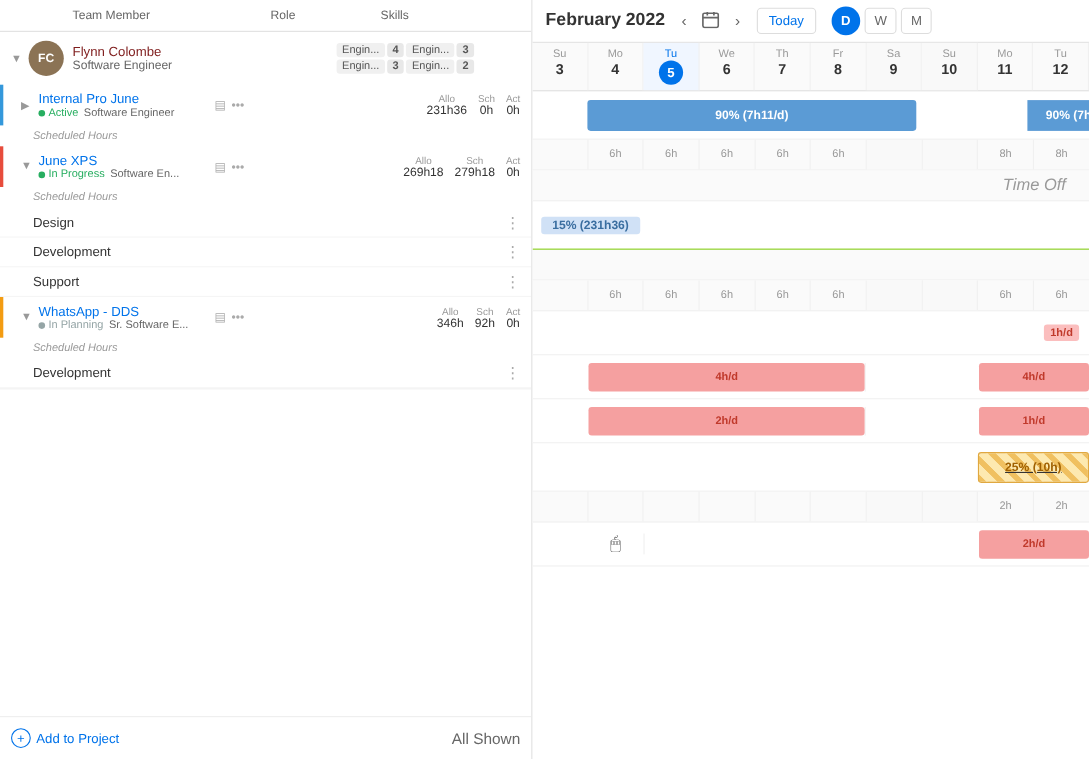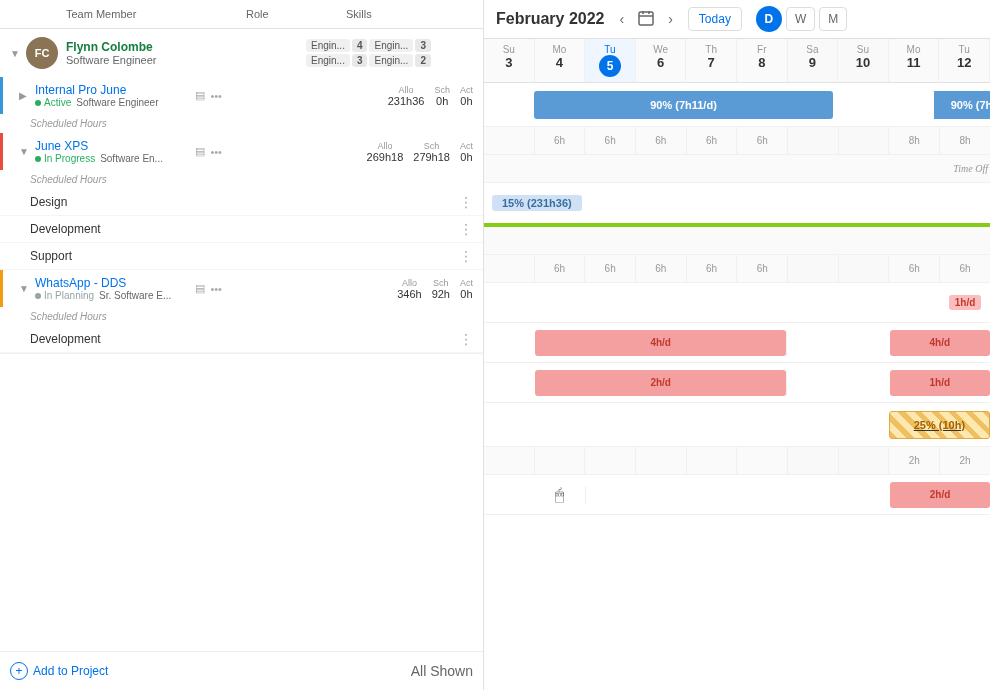--- a/index.html
+++ b/index.html
@@ -18,21 +18,21 @@
 
     
     .content { overflow-y: auto; flex: 1; }
 
     
     .person-section { border-bottom: 1px solid #f0f0f0; }
     .person-row { display: flex; align-items: center; padding: 8px 10px; background: #fff; }
     .expand-icon { width: 16px; color: #999; cursor: pointer; font-size: 10px; }
     .avatar-placeholder { width: 32px; height: 32px; border-radius: 50%; background: #8B7355; margin-right: 8px; flex-shrink: 0; display: flex; align-items: center; justify-content: center; color: white; font-size: 11px; font-weight: bold; }
     .person-info { flex: 0 0 140px; }
-    .person-name { font-weight: 700; font-size: 12px; color: #15803d; }
+    .person-name { font-weight: 400; font-size: 12px; color: #7f1d1d; }
     .person-role-text { font-size: 11px; color: #666; }
     .person-role-col { flex: 0 0 100px; font-size: 11px; color: #666; }
     .skills-col { flex: 1; display: flex; flex-wrap: wrap; gap: 2px; font-size: 10px; }
     .skill-tag { background: #f0f0f0; border-radius: 3px; padding: 1px 5px; color: #555; }
     .skill-count { background: #e8e8e8; border-radius: 3px; padding: 1px 5px; color: #555; font-weight: 600; }
 
     
     .project-row { display: flex; align-items: center; padding: 6px 10px; border-left: 3px solid #ccc; margin-left: 0; }
     .project-row.internal-project { border-left-color: #3498db; }
     .project-expand { width: 16px; font-size: 10px; color: #999; cursor: pointer; }
@@ -337,24 +337,24 @@
         <div style="flex:1;border-right:1px solid #f0f0f0;min-width:50px;display:flex;align-items:center;justify-content:center;font-size:10px;color:#999;">6h</div>
         <div style="flex:1;border-right:1px solid #f0f0f0;min-width:50px;display:flex;align-items:center;justify-content:center;font-size:10px;color:#999;">6h</div>
         <div style="flex:1;border-right:1px solid #f0f0f0;min-width:50px;display:flex;align-items:center;justify-content:center;font-size:10px;color:#999;">6h</div>
         <div style="flex:1;border-right:1px solid #f0f0f0;min-width:50px;background:#f9f9f9;"></div>
         <div style="flex:1;border-right:1px solid #f0f0f0;min-width:50px;background:#f9f9f9;"></div>
         <div style="flex:1;border-right:1px solid #f0f0f0;min-width:50px;display:flex;align-items:center;justify-content:center;font-size:10px;color:#999;">8h</div>
         <div style="flex:1;min-width:50px;display:flex;align-items:center;justify-content:center;font-size:10px;color:#999;">8h</div>
       </div>
 
       <div style="display:flex;min-height:28px;border-bottom:1px solid #f0f0f0;background:#fafafa;">
-        <div style="flex:10;display:flex;align-items:center;justify-content:flex-end;padding-right:2px;font-size:10px;color:#999;font-style:italic;font-family:Liberation Serif, serif;">Time Off</div>
-      </div>
-
-      <div style="display:flex;min-height:44px;border-bottom:4px solid #84cc16;position:relative;align-items:center;">
+        <div style="flex:10;display:flex;align-items:center;justify-content:flex-end;padding-right:21px;font-size:15px;color:#999;font-style:italic;">Time Off</div>
+      </div>
+
+      <div style="display:flex;min-height:44px;border-bottom:1px solid #84cc16;position:relative;align-items:center;">
         <div style="flex:10;height:100%;display:flex;align-items:center;background:repeating-linear-gradient(45deg,#c9dff5,#c9dff5 5px,#e8f2fb 5px,#e8f2fb 12px);position:relative;">
           <div style="position:absolute;left:8px;top:50%;transform:translateY(-50%);background:rgba(200,220,245,0.85);padding:2px 10px;border-radius:3px;font-size:11px;font-weight:600;color:#3a6ea0;white-space:nowrap;">15% (231h36)</div>
         </div>
       </div>
 
       <div style="display:flex;min-height:28px;border-bottom:1px solid #f0f0f0;background:#fafafa;">
         <div style="flex:10;"></div>
       </div>
 
 

